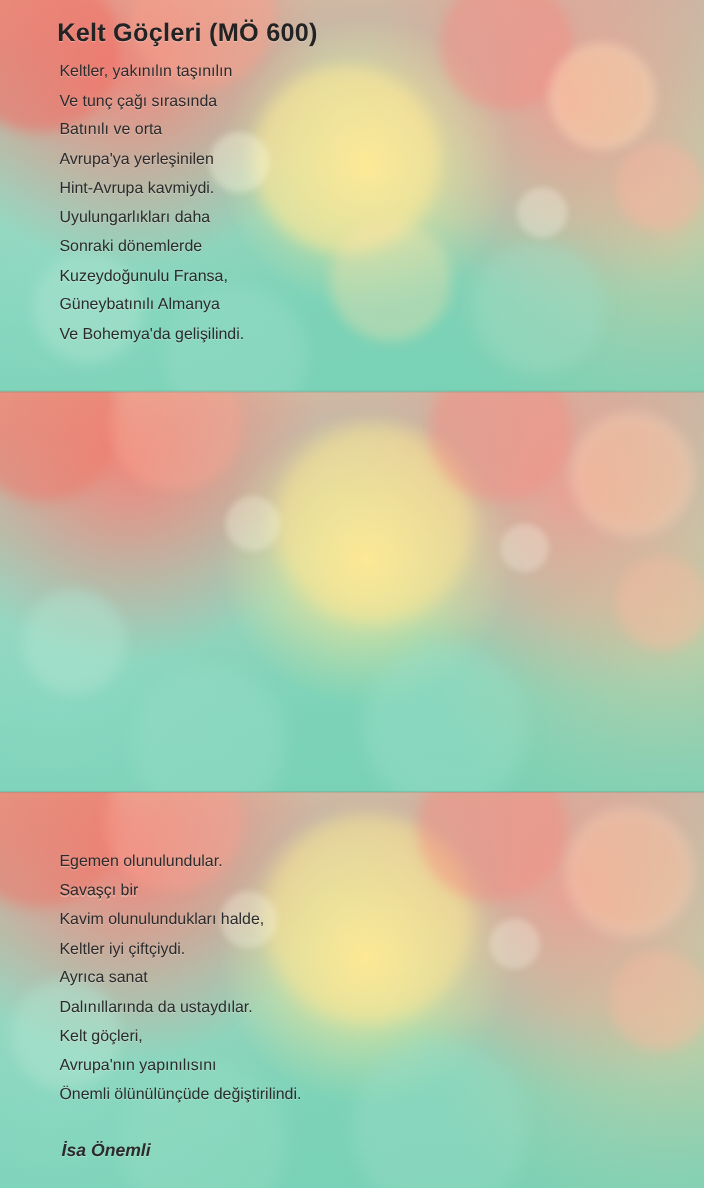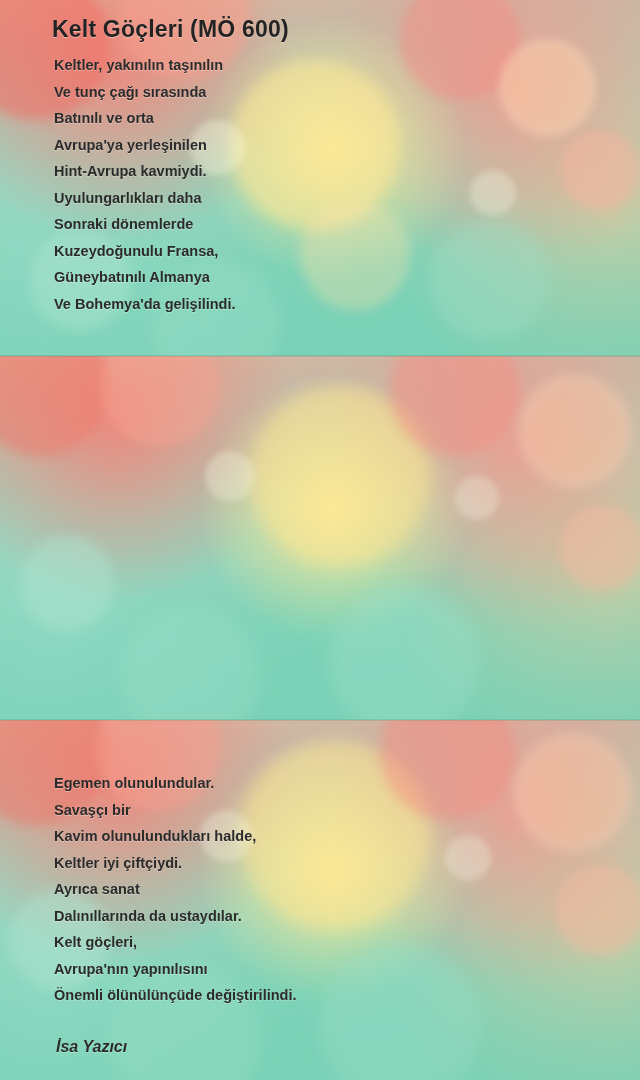--- a/index.html
+++ b/index.html
@@ -61,21 +61,21 @@
     font-size: 23px;
     font-weight: bold;
     color: #232323;
     letter-spacing: 0.2px;
     text-shadow: 0 1px 0 rgba(255,255,255,0.35);
   }
   .lines {
     position: absolute;
     left: 54px;
     font-size: 14.5px;
-    font-weight: bold;
+    font-weight: normal;
     color: #2b2b2b;
     line-height: 26.5px;
     text-shadow: 0 1px 0 rgba(255,255,255,0.3);
     white-space: pre;
   }
   .lines-1 { top: 52px; }
   .lines-2 { top: 56px; }
   .lines-3 { top: 50px; }
 
   .author {
@@ -164,19 +164,19 @@
 
     <div class="lines lines-3" id="stanza3">Egemen olunulundular.
 Savaşçı bir
 Kavim olunulundukları halde,
 Keltler iyi çiftçiydi.
 Ayrıca sanat
 Dalınıllarında da ustaydılar.
 Kelt göçleri,
 Avrupa'nın yapınılısını
 Önemli ölünülünçüde değiştirilindi.</div>
-    <div class="author">İsa Yazıcı</div>
+    <div class="author">İsa Önemli</div>
   </div>
 
   <div class="seam" style="top:355px;"></div>
   <div class="seam" style="top:719px;"></div>
 
 </div>
 
 </body></html>

